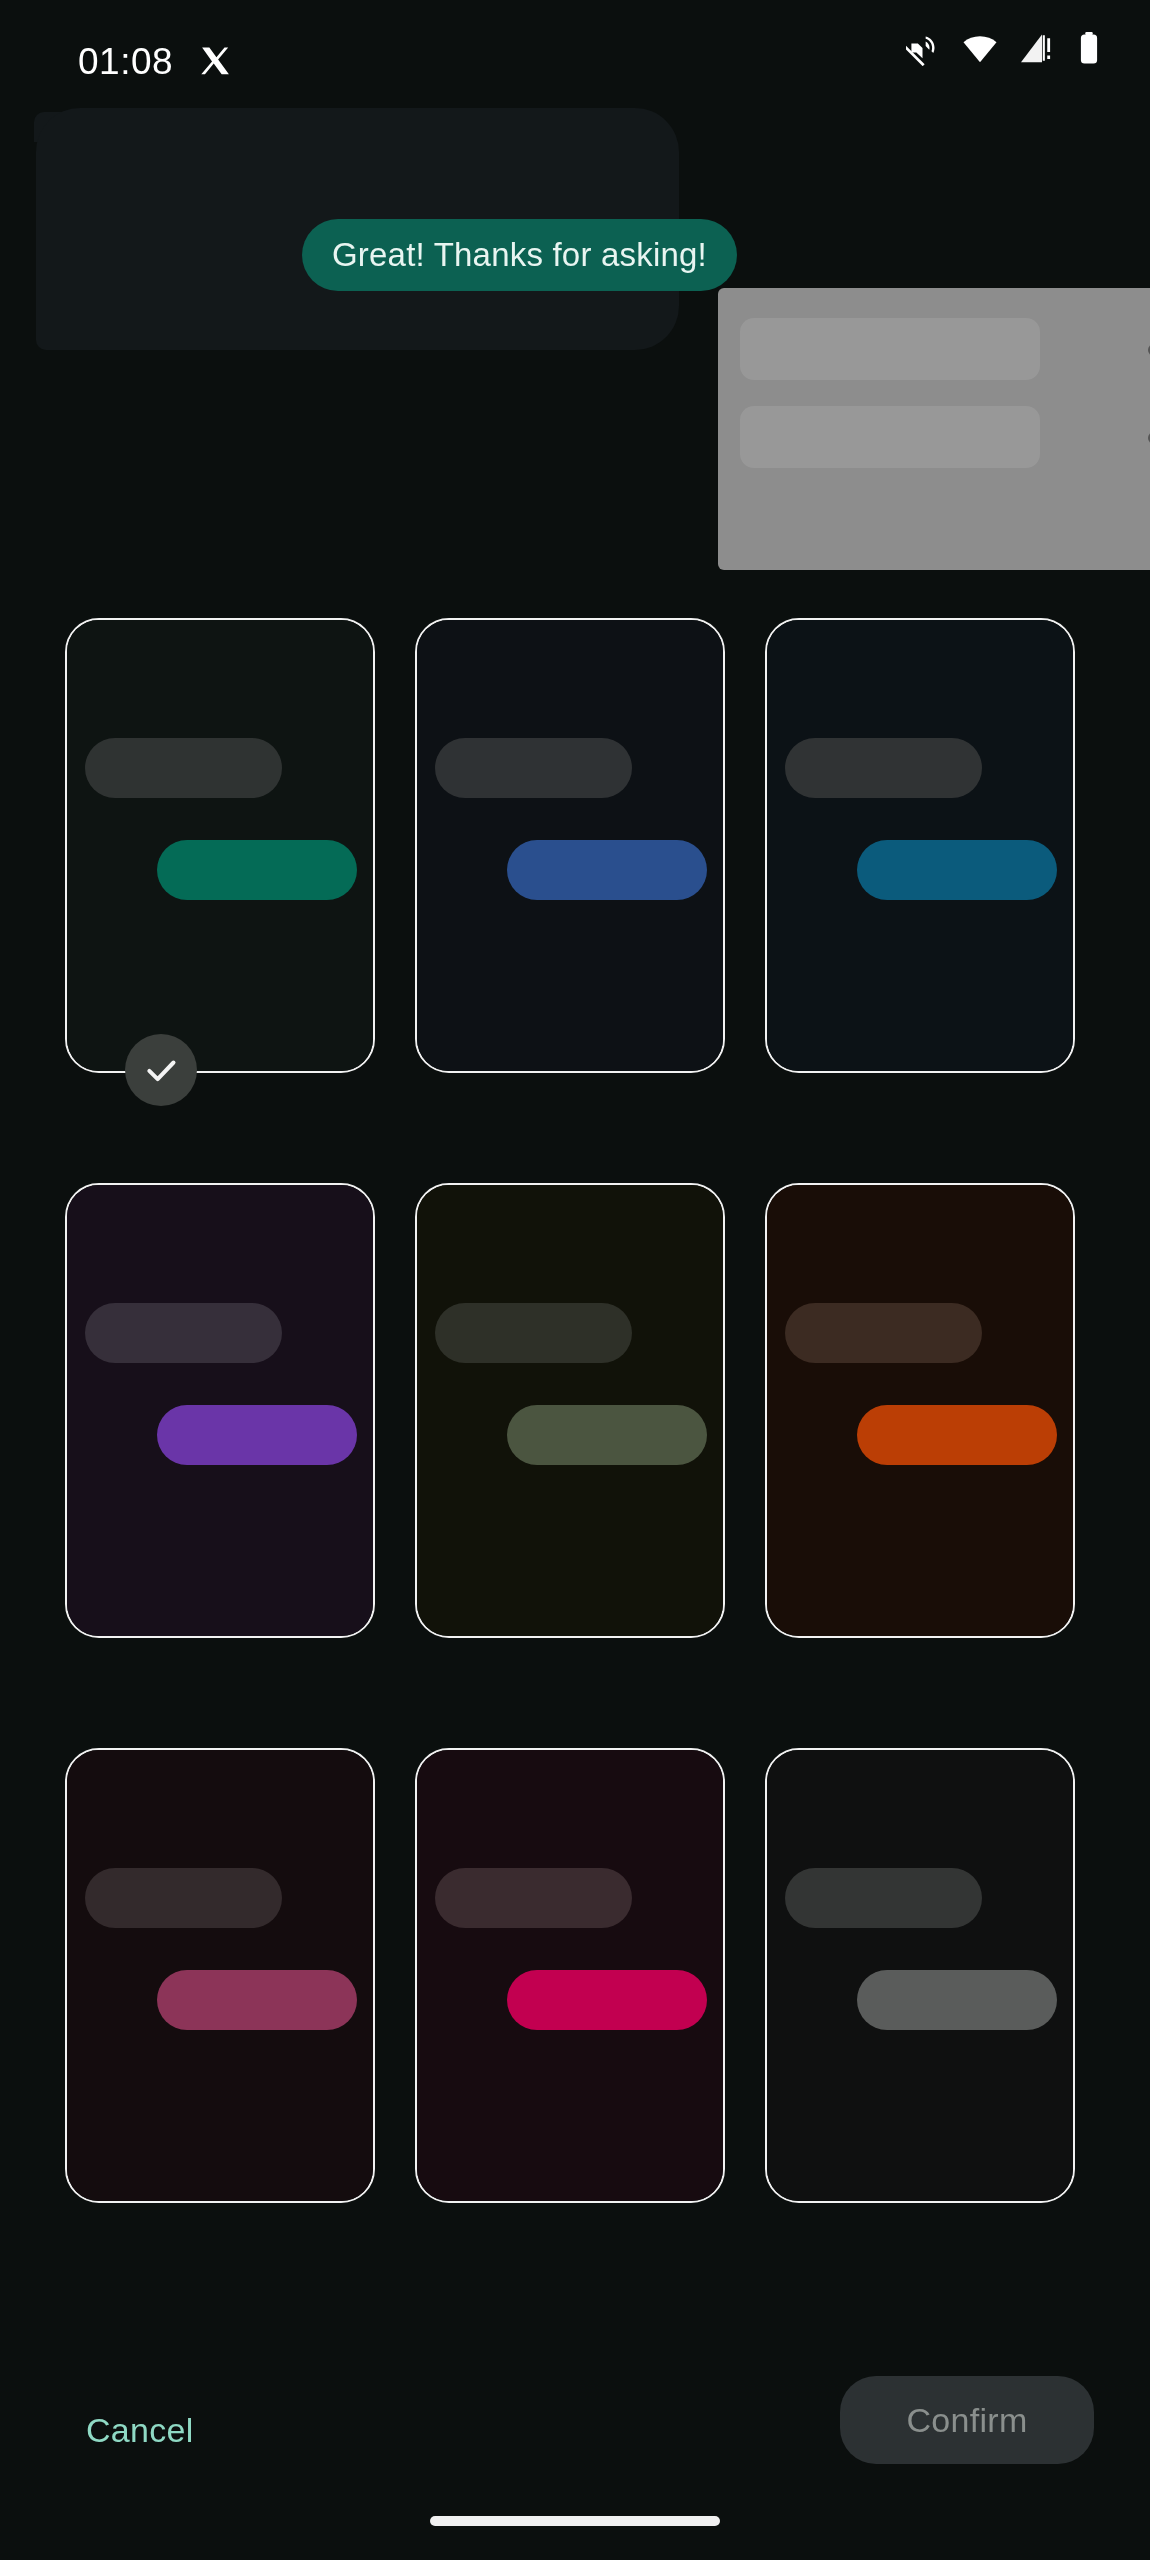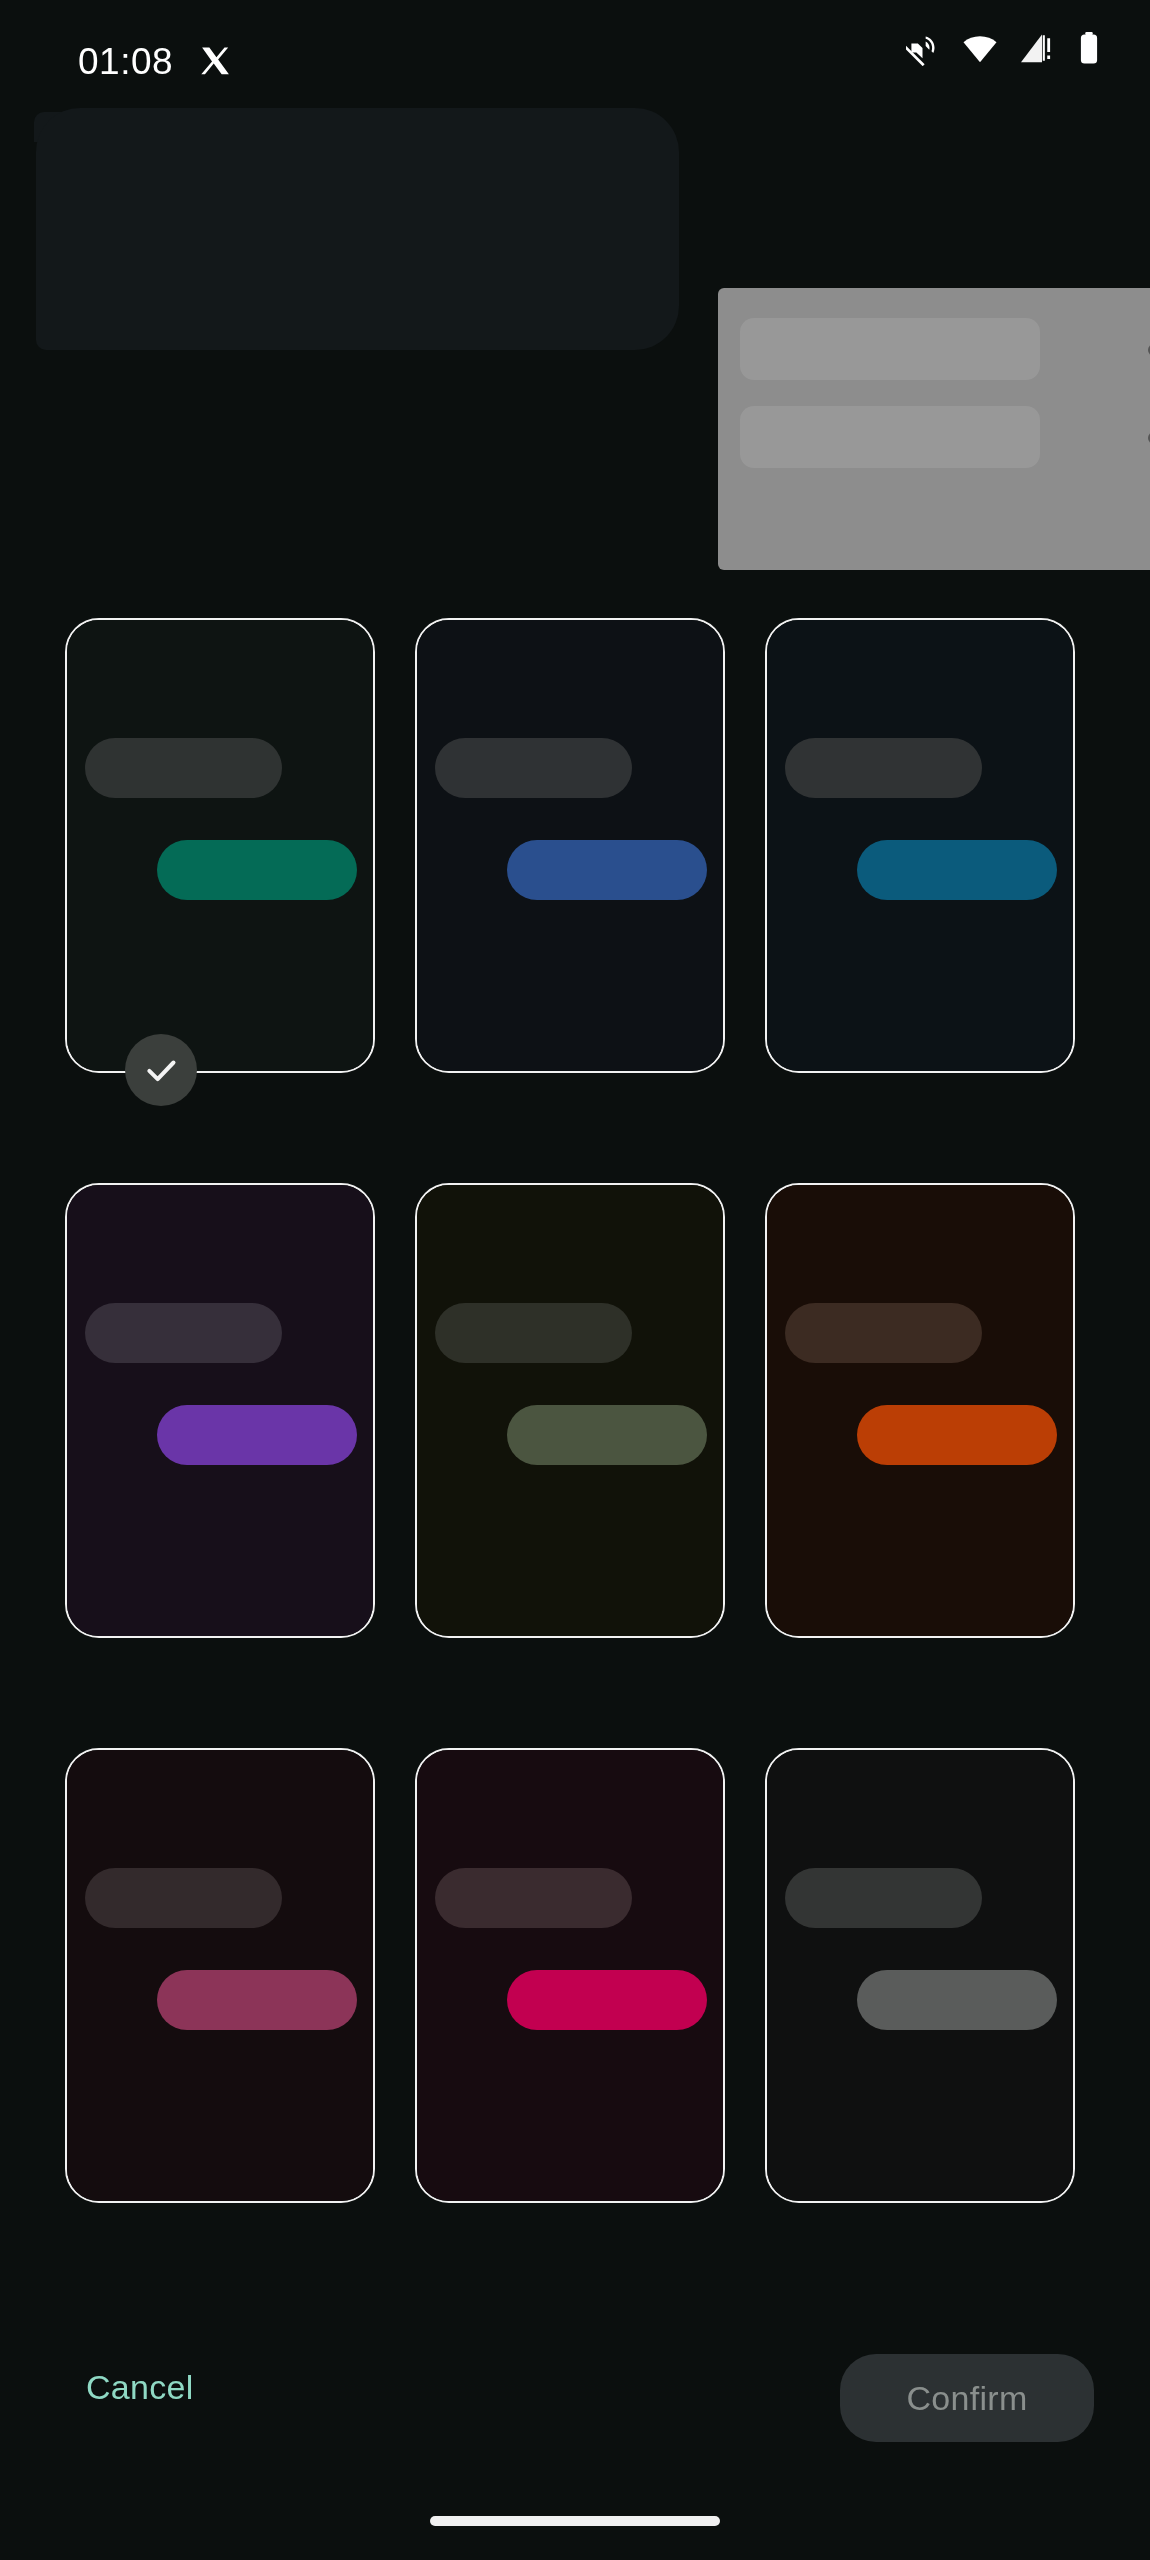--- a/index.html
+++ b/index.html
@@ -202,21 +202,21 @@
   .check-badge svg { display: block; }
 
   
   .footer-actions {
     position: absolute;
     left: 0;
     bottom: 96px;
     width: 1150px;
     height: 110px;
     display: flex;
-    align-items: flex-start;
+    align-items: flex-end;
     justify-content: space-between;
     padding: 0 56px 0 80px;
     z-index: 30;
   }
   .btn-text {
     background: none;
     border: none;
     font-family: "Liberation Sans", sans-serif;
     font-size: 34px;
     font-weight: 500;
@@ -300,20 +300,21 @@
   <div class="bg-peek">
     <div class="bg-peek-row r1"></div>
     <div class="bg-peek-row r2"></div>
     <div class="bg-peek-dot d1"></div>
     <div class="bg-peek-dot d2"></div>
     <div class="bg-peek-footer"></div>
   </div>
 
   <div class="preview-tail" style="background: rgb(19, 24, 26);"></div>
   <div class="preview-wrap" style="background: rgb(19, 24, 26);">
+    <div class="bubble bubble-out" style="background: rgb(12, 97, 82);">Great! Thanks for asking!</div>
   </div>
 
   <div class="theme-grid" id="theme-grid">
       <div class="theme-card">
         <div class="theme-card-inner" style="background: rgb(14, 20, 18);">
           <div class="swatch-row top" style="background: rgb(47, 51, 50);"></div>
           <div class="swatch-row bottom" style="background: rgb(4, 107, 86);"></div>
         </div>
         <div class="check-badge">
           <svg width="40" height="40" viewBox="0 0 24 24" aria-hidden="true">

